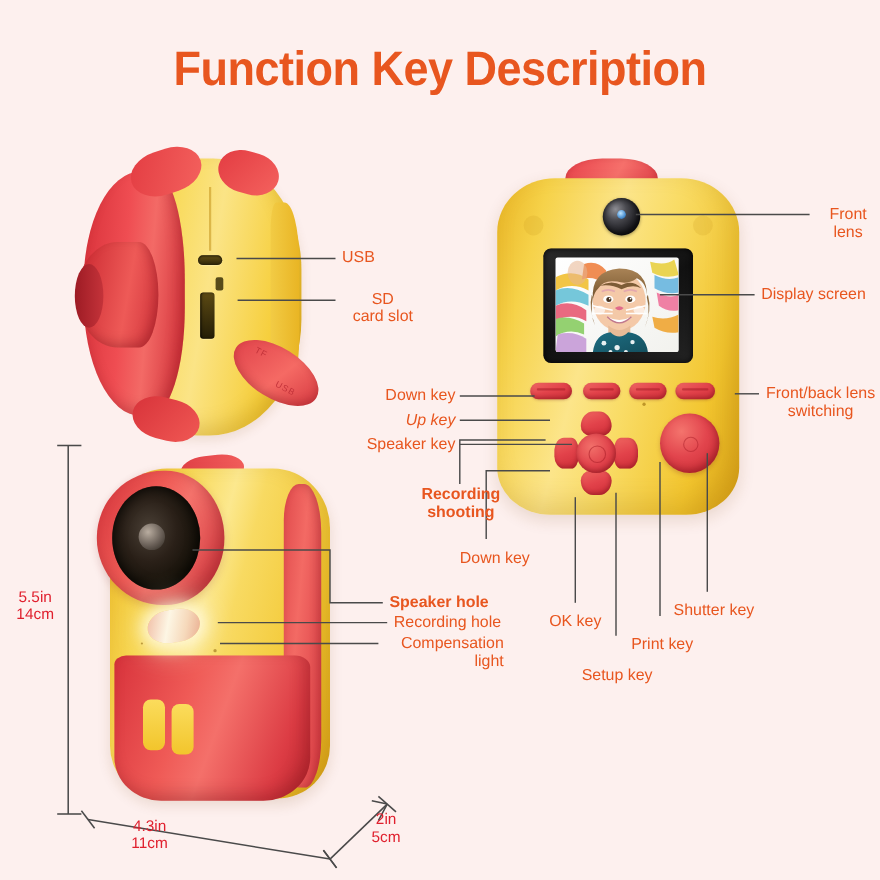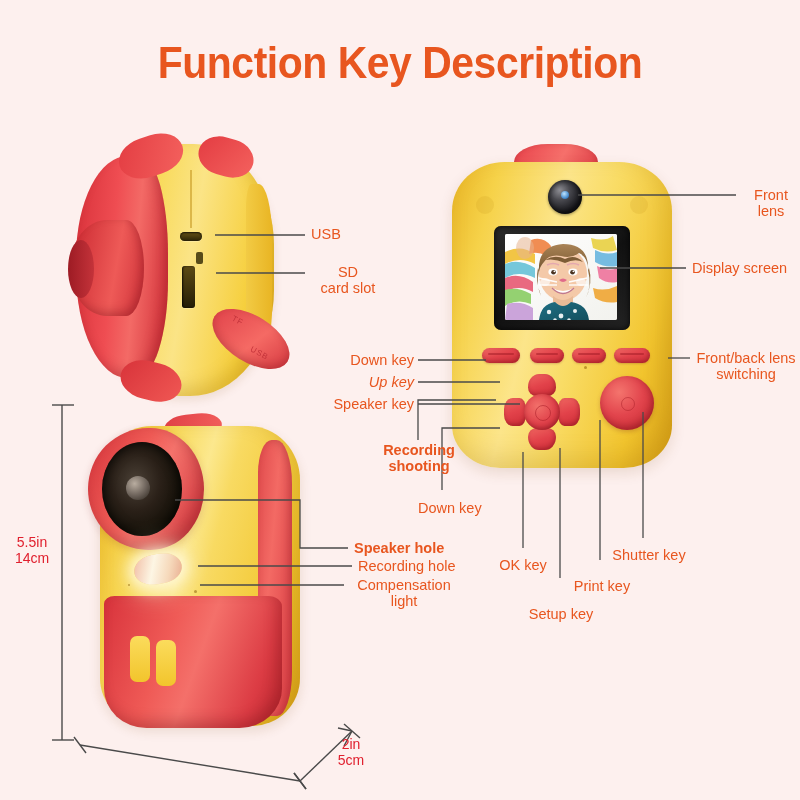--- a/index.html
+++ b/index.html
@@ -482,21 +482,21 @@
       <path d="M352 731 L344 746 M352 731 L338 728"></path>
     </g>
   </svg>
 
   <div class="lbl l" style="left:311px;top:226px;">USB</div>
   <div class="lbl c" style="left:300px;top:264px;width:96px;">SD
 card slot</div>
 
   <div class="lbl l" style="left:354px;top:540px;font-weight:bold;">Speaker hole</div>
   <div class="lbl l" style="left:358px;top:558px;">Recording hole</div>
-  <div class="lbl c" style="left:350px;top:577px;width:108px;">Compensation
+  <div class="lbl c" style="left:350px;top:577px;width:108px;text-align:right;">Compensation
 light</div>
 
   <div class="lbl l" style="left:742px;top:187px;">Front lens</div>
   <div class="lbl l" style="left:692px;top:260px;">Display screen</div>
   <div class="lbl c" style="left:690px;top:350px;width:112px;">Front/back lens
 switching</div>
 
   <div class="lbl r" style="left:258px;top:352px;width:156px;">Down key</div>
   <div class="lbl r" style="left:258px;top:374px;width:156px;font-style:italic;">Up key</div>
   <div class="lbl r" style="left:258px;top:396px;width:156px;">Speaker key</div>
@@ -504,16 +504,18 @@
 shooting</div>
   <div class="lbl l" style="left:418px;top:500px;">Down key</div>
 
   <div class="lbl c" style="left:487px;top:557px;width:72px;">OK key</div>
   <div class="lbl c" style="left:523px;top:606px;width:76px;">Setup key</div>
   <div class="lbl c" style="left:564px;top:578px;width:76px;">Print key</div>
   <div class="lbl c" style="left:606px;top:547px;width:86px;">Shutter key</div>
 
   <div class="dim" style="left:2px;top:534px;width:60px;">5.5in
 14cm</div>
+  <div class="dim" style="left:96px;top:742px;width:80px;">4.3in
+11cm</div>
   <div class="dim" style="left:316px;top:736px;width:70px;">2in
 5cm</div>
 
 </div>
 
 </body></html>

